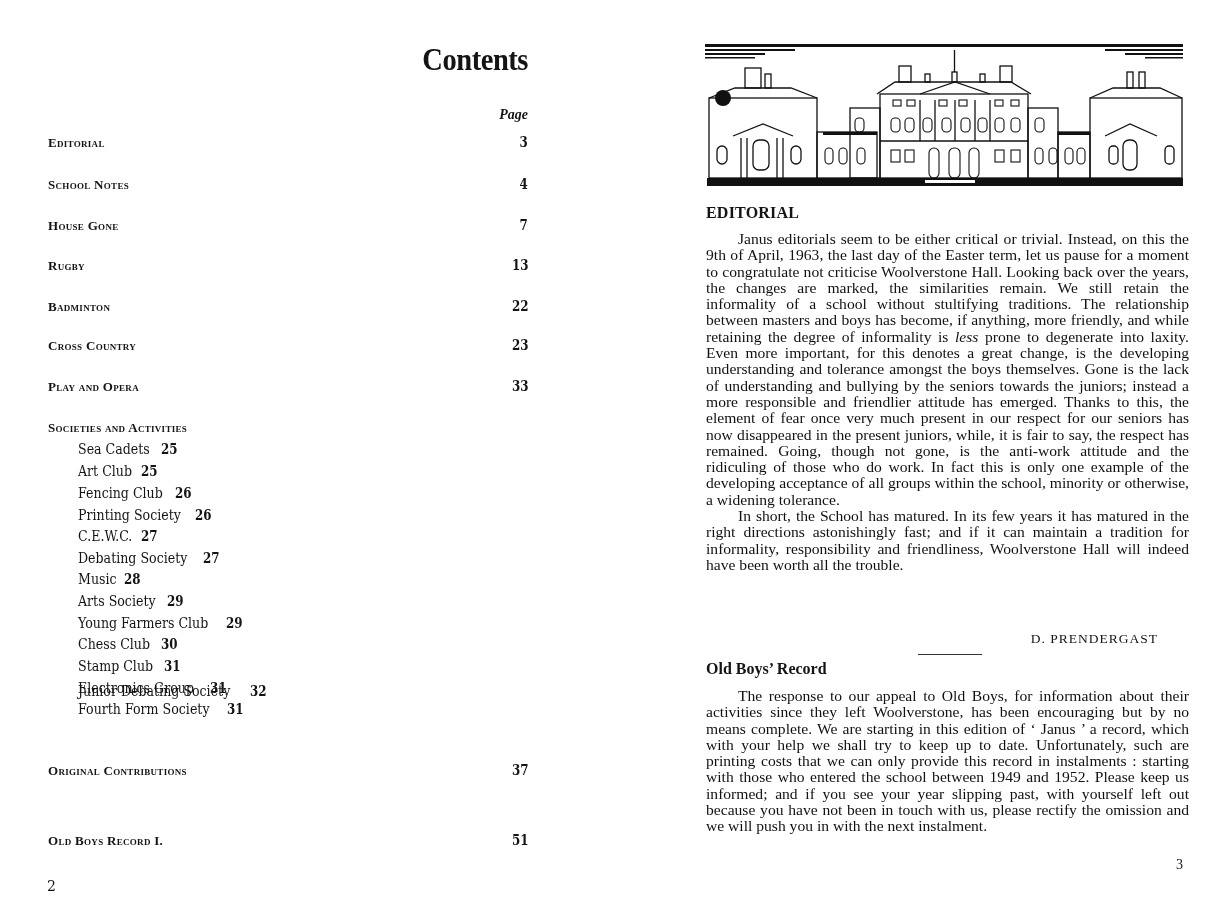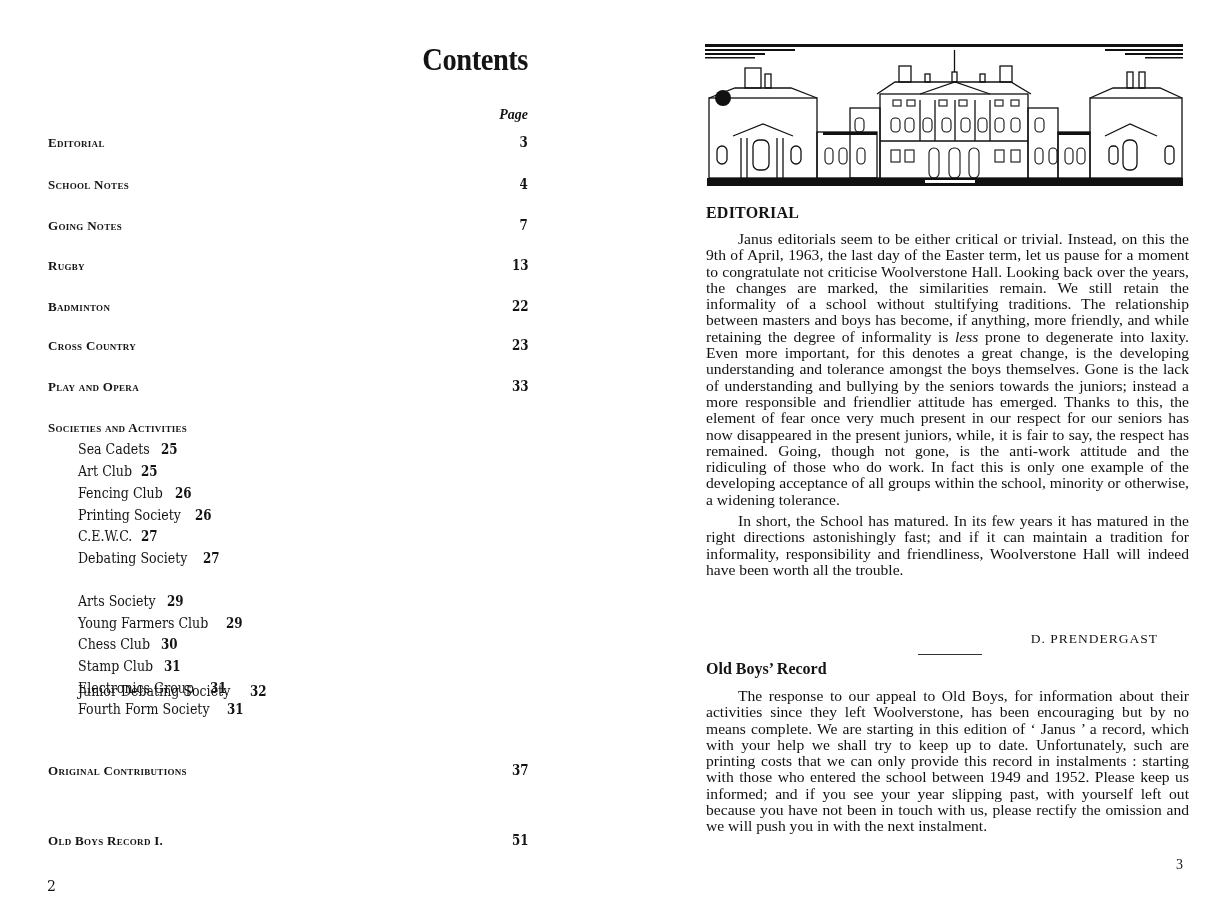--- a/index.html
+++ b/index.html
@@ -37,21 +37,21 @@
 
   <div class="toc-row" style="top:106px">
     <span class="toc-title">Editorial</span>
     <span class="toc-page">3</span>
   </div>
   <div class="toc-row" style="top:148px">
     <span class="toc-title">School Notes</span>
     <span class="toc-page">4</span>
   </div>
   <div class="toc-row" style="top:189px">
-    <span class="toc-title">Going Notes</span>
+    <span class="toc-title">House Gone</span>
     <span class="toc-page">7</span>
   </div>
   <div class="toc-row" style="top:229px">
     <span class="toc-title">Rugby</span>
     <span class="toc-page">13</span>
   </div>
   <div class="toc-row" style="top:270px">
     <span class="toc-title">Badminton</span>
     <span class="toc-page">22</span>
   </div>
@@ -84,20 +84,24 @@
       <span class="toc-title">Printing Society</span>
       <span class="toc-page">26</span>
     </div>
   <div class="toc-sub" style="top:500px">
       <span class="toc-title">C.E.W.C.</span>
       <span class="toc-page">27</span>
     </div>
   <div class="toc-sub" style="top:522px">
       <span class="toc-title">Debating Society</span>
       <span class="toc-page">27</span>
+    </div>
+  <div class="toc-sub" style="top:543px">
+      <span class="toc-title">Music</span>
+      <span class="toc-page">28</span>
     </div>
   <div class="toc-sub" style="top:565px">
       <span class="toc-title">Arts Society</span>
       <span class="toc-page">29</span>
     </div>
   <div class="toc-sub" style="top:587px">
       <span class="toc-title">Young Farmers Club</span>
       <span class="toc-page">29</span>
     </div>
   <div class="toc-sub" style="top:608px">
@@ -231,21 +235,21 @@
       <circle cx="18" cy="62" r="8"></circle>
       <rect x="118" y="96" width="54" height="3"></rect>
       <rect x="353" y="96" width="32" height="3"></rect>
     </g>
   </svg>
 
   <div class="editorial-heading">EDITORIAL</div>
 
   <div class="rp-text" style="top:231px">
     <p><span>Janus editorials seem to be either critical or trivial.  Instead, on this the 9th of April, 1963, the last day of the Easter term, let us pause for a moment to congratulate not criticise Woolverstone Hall. Looking back over the years, the changes are marked, the similarities remain.  We still retain the informality of a school without stultifying traditions.  The relationship between masters and boys has become, if anything, more friendly, and while retaining the degree of informality is </span><em>less</em><span> prone to degenerate into laxity.  Even more important, for this denotes a great change, is the developing understanding and tolerance amongst the boys themselves.  Gone is the lack of understanding and bullying by the seniors towards the juniors; instead a more responsible and friendlier attitude has emerged.   Thanks to this, the element of fear once very much present in our respect for our seniors has now disappeared in the present juniors, while, it is fair to say, the respect has remained. Going, though not gone, is the anti-work attitude and the ridiculing of those who do work.   In fact this is only one example of the developing acceptance of all groups within the school, minority or otherwise, a widening tolerance.</span></p>
-    <p style="margin-top:5px">In short, the School has matured.  In its few years it has matured in the right directions astonishingly fast; and if it can maintain a tradition for informality, responsibility and friendliness, Woolverstone Hall will indeed have been worth all the trouble.</p>
+    <p style="">In short, the School has matured.  In its few years it has matured in the right directions astonishingly fast; and if it can maintain a tradition for informality, responsibility and friendliness, Woolverstone Hall will indeed have been worth all the trouble.</p>
   </div>
 
   <div class="signature">D. PRENDERGAST</div>
   <div class="rule"></div>
 
   <div class="oldboys-heading">Old Boys’ Record</div>
   <div class="rp-text" style="top:688px">
     <p>The response to our appeal to Old Boys, for information about their activities since they left Woolverstone, has been encouraging but by no means complete.  We are starting in this edition of ‘ Janus ’ a record, which with your help we shall try to keep up to date.   Unfortunately, such are printing costs that we can only provide this record in instalments : starting with those who entered the school between 1949 and 1952.   Please keep us informed; and if you see your year slipping past, with yourself left out because you have not been in touch with us, please rectify the omission and we will push you in with the next instalment.</p>
   </div>
 

